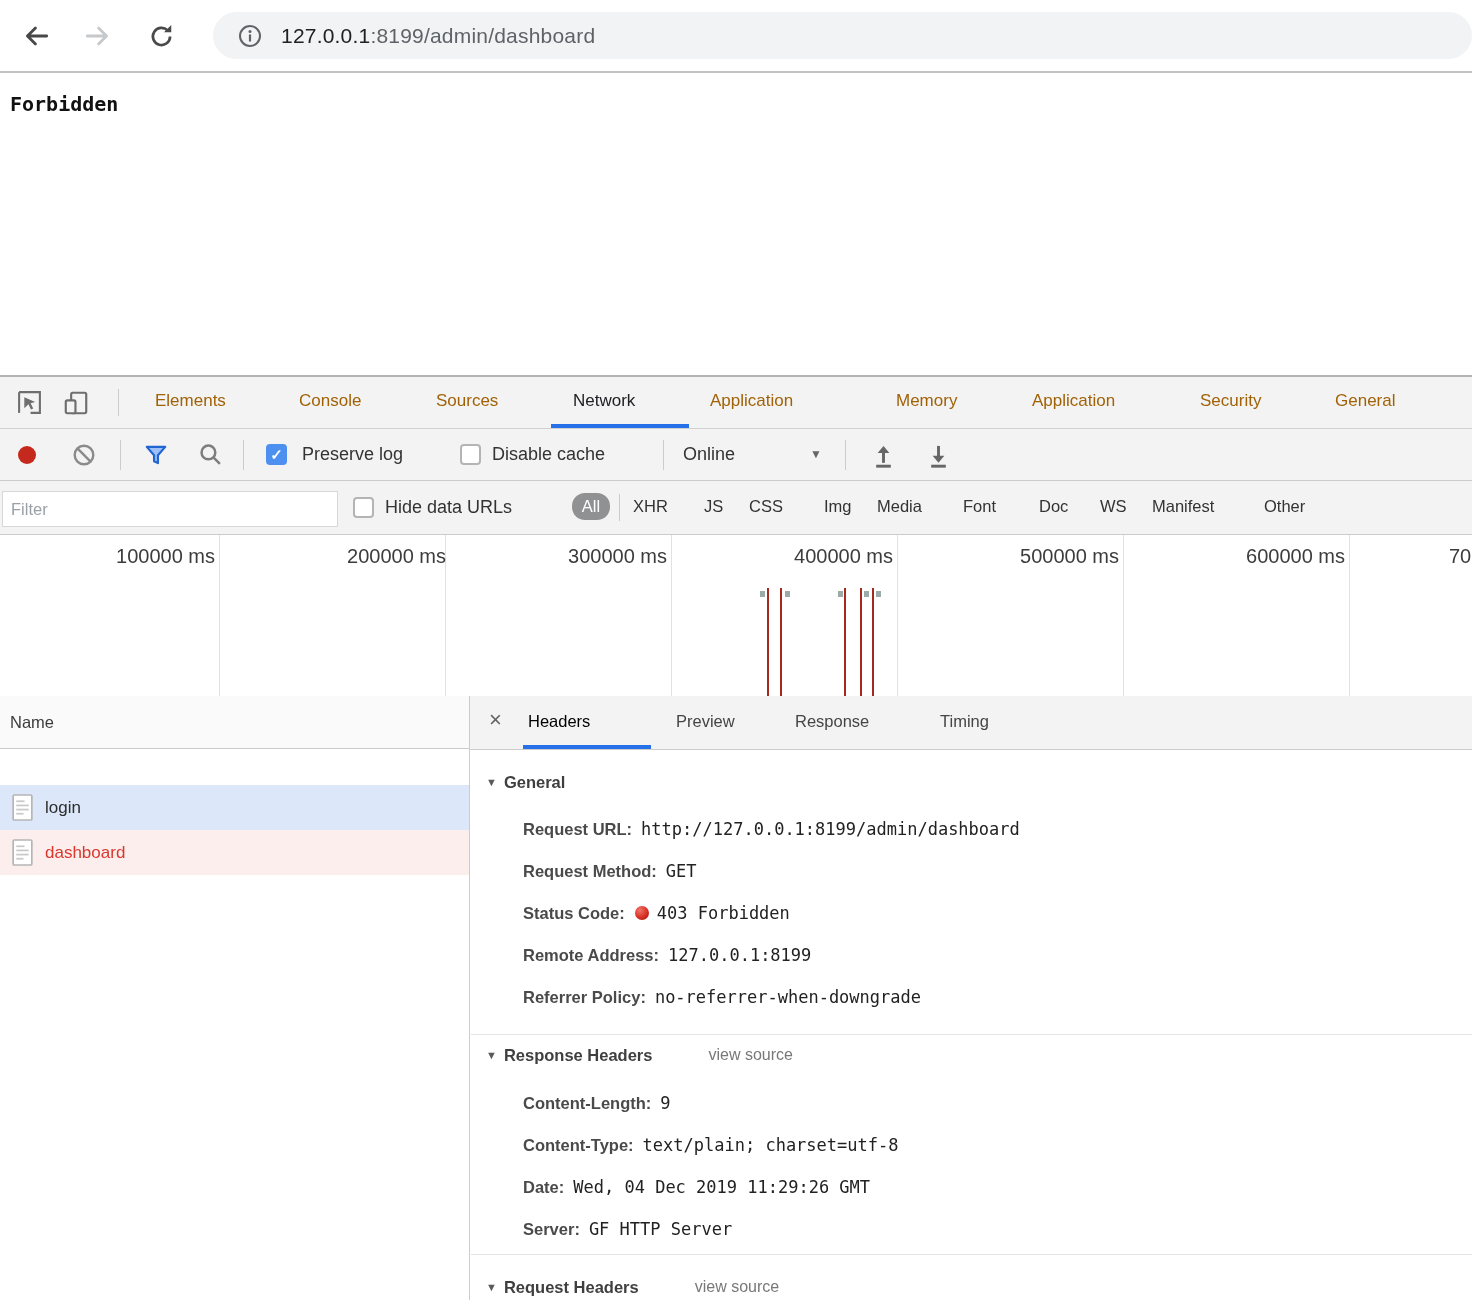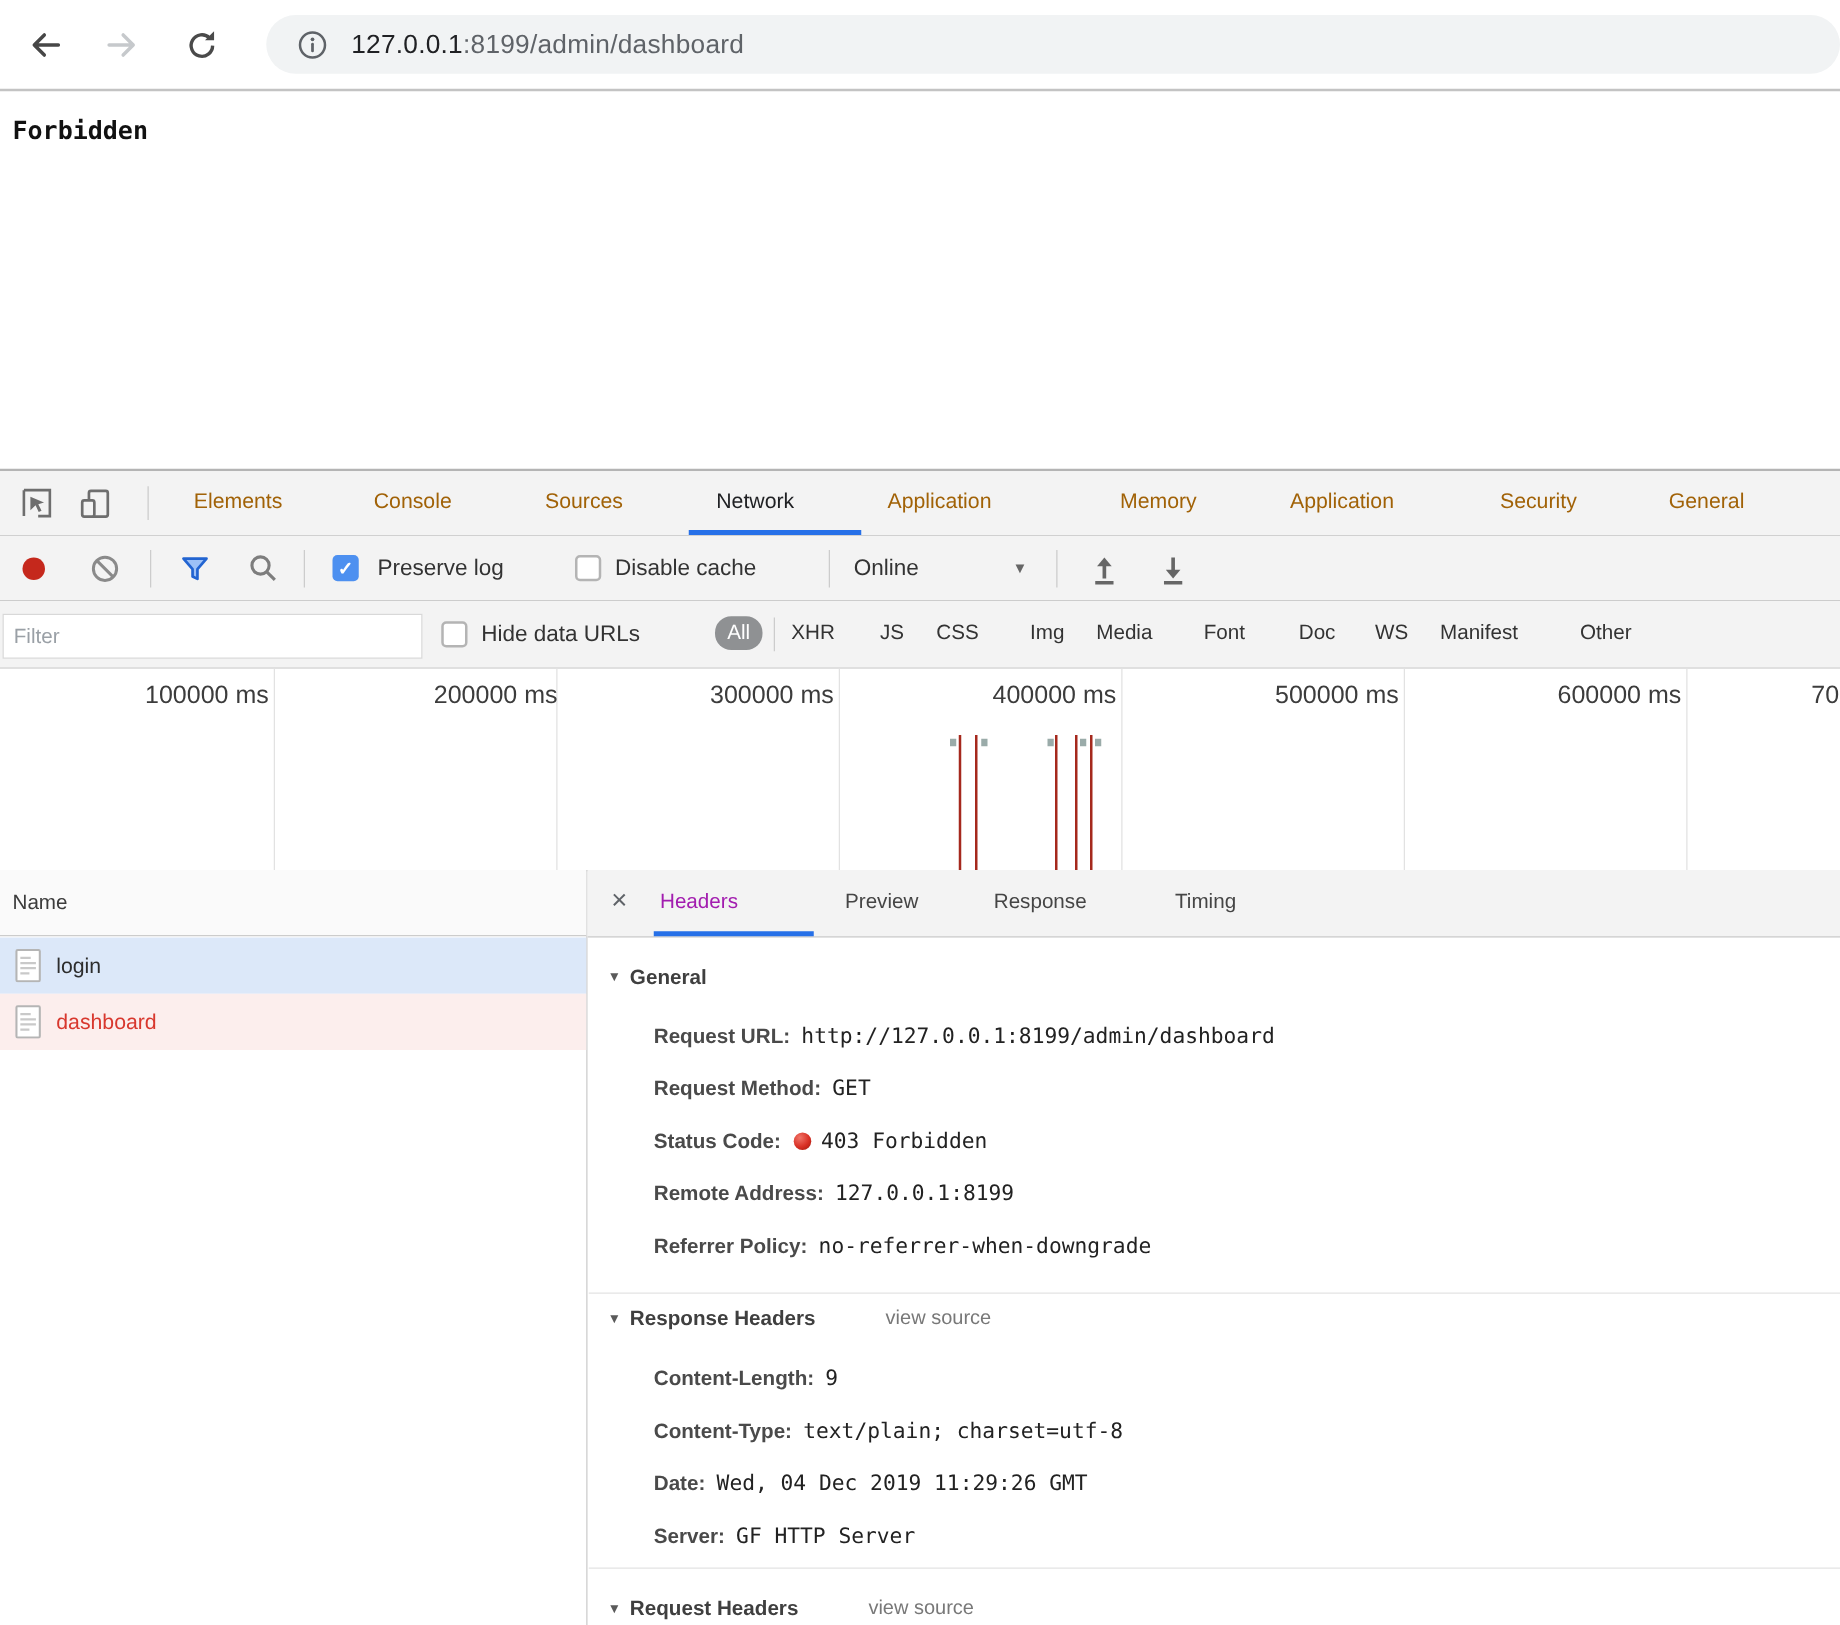--- a/index.html
+++ b/index.html
@@ -51,21 +51,21 @@
   .tick-label{position:absolute;top:10px;width:170px;text-align:right;font-size:20px;color:#3c3c3c;}
   .event-line{position:absolute;top:53px;width:2px;height:108px;background:#a5291d;}
   .req-tick{position:absolute;top:56px;width:5px;height:6px;background:#9aaba9;}
 
   
   #main-split{position:absolute;left:0;top:319px;width:1472px;height:606px;}
   #name-panel{position:absolute;left:0;top:0;width:470px;height:606px;border-right:1px solid #ccc;box-sizing:border-box;}
   #name-header{position:absolute;left:0;top:0;width:469px;height:53px;line-height:53px;background:#fafafa;
                border-bottom:1px solid #ccc;color:#3c3c3c;padding-left:10px;box-sizing:border-box;font-size:16.5px;}
   .req-row{position:absolute;left:0;width:469px;height:45px;display:flex;align-items:center;gap:12px;
-           padding-left:12px;box-sizing:border-box;font-size:17px;}
+           padding-left:12px;box-sizing:border-box;font-size:17px;margin-top:35px;}
   #row-login{top:54px;background:#dce8f9;color:#2d2d2d;}
   #row-dashboard{top:99px;background:#fceeed;color:#d8382e;}
 
   
   #details-tabs{position:absolute;left:470px;top:0;width:1002px;height:53px;background:#f3f3f3;
                 border-bottom:1px solid #ccc;}
   .det-tab{position:absolute;top:0;height:50px;line-height:50px;font-size:16.5px;color:#454545;}
   #headers-underline{position:absolute;left:53px;top:49px;width:128px;height:4px;background:#2670e8;}
   #close-x{position:absolute;left:19px;top:0;height:50px;line-height:48px;font-size:22px;color:#5f6368;}
 
@@ -258,21 +258,21 @@
               <line x1="4" y1="15" x2="16" y2="15"></line>
                 <line x1="4" y1="19" x2="11" y2="19"></line>
             </g>
           </svg>
           <span>dashboard</span>
         </div>
       </div>
 
       <div id="details-tabs">
         <div id="close-x">×</div>
-        <div class="det-tab" style="left:58px;color:#a21caf;">Headers</div>
+        <div class="det-tab" style="left:58px;color:#000000;">Headers</div>
         <div class="det-tab" style="left:206px;">Preview</div>
         <div class="det-tab" style="left:325px;">Response</div>
         <div class="det-tab" style="left:470px;">Timing</div>
         <div id="headers-underline"></div>
       </div>
     </div>
 
     <div class="sec-head" style="top:390px;">
       <span class="disclosure">▼</span>
       <span class="sec-title">General</span>

